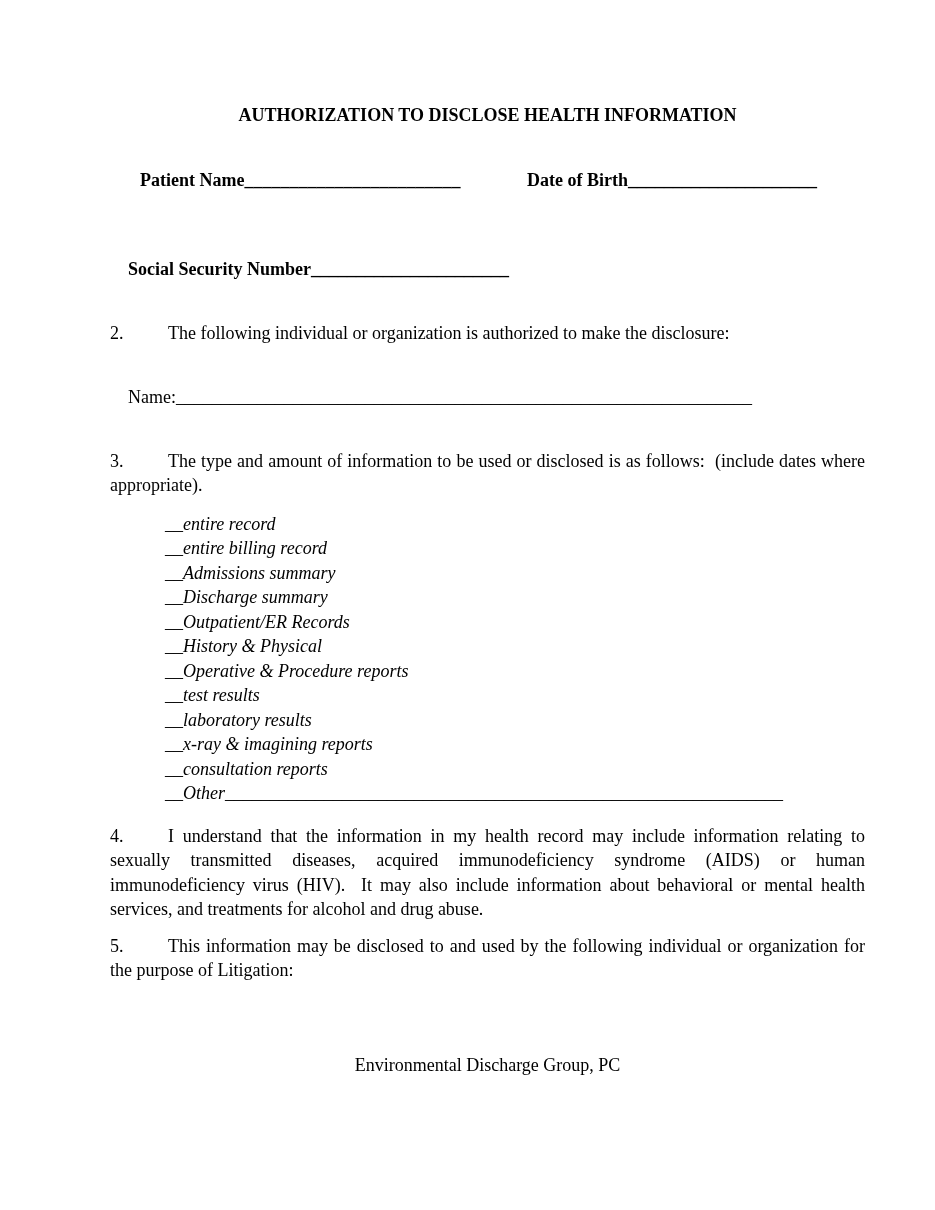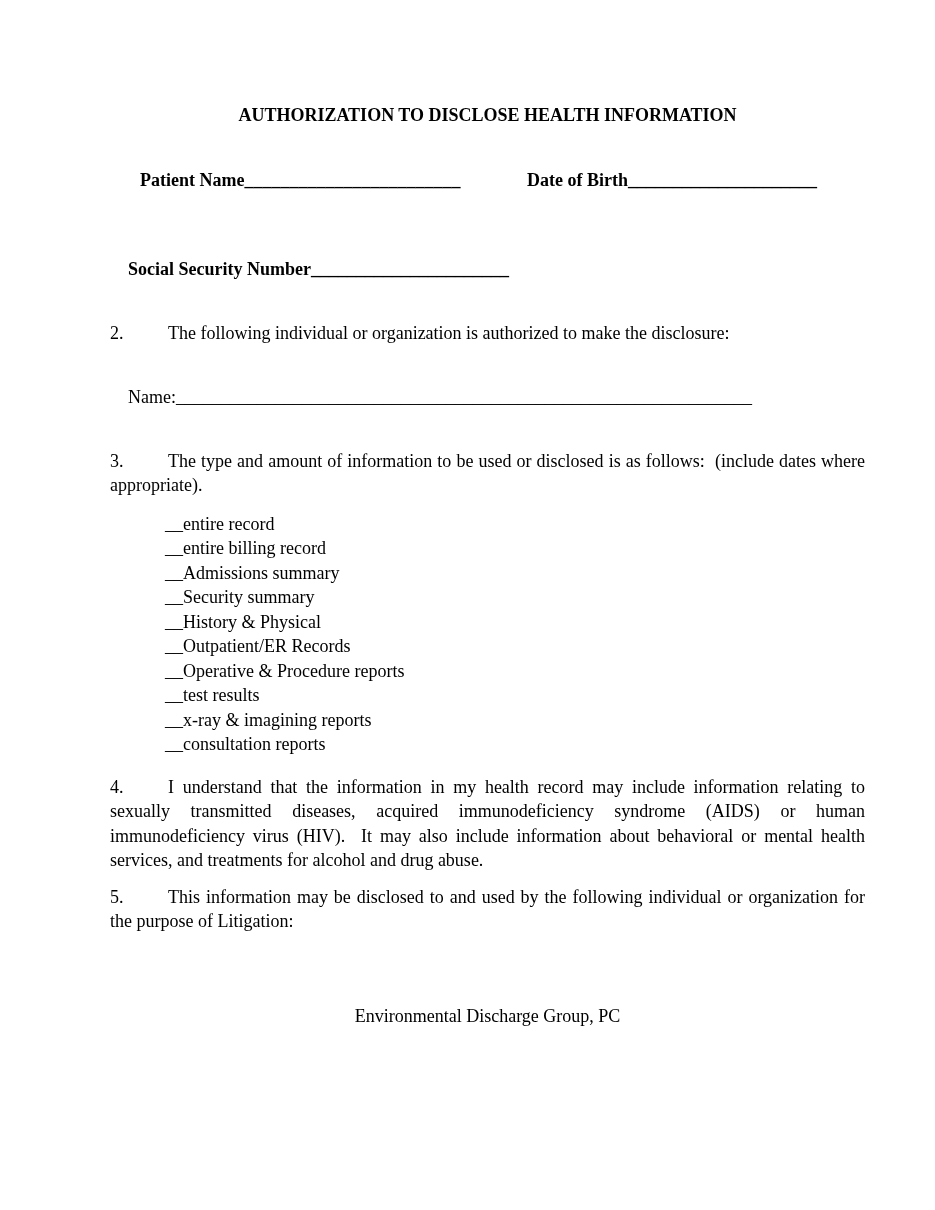--- a/index.html
+++ b/index.html
@@ -57,21 +57,21 @@
   }
   .name-row {
     margin-bottom: 15px;
     white-space: pre;
   }
   .para-3 { margin-bottom: 14px; }
   .records-list {
     padding-left: 55px;
     margin-bottom: 18px;
   }
-  .list-row { white-space: pre; }
+  .list-row { white-space: pre; font-style: italic; }
   .para-4 { margin-bottom: 12px; }
   .para-5 { margin-bottom: 21px; }
   .org-block {
     text-align: center;
     white-space: pre-wrap;
   }
   .blank { white-space: pre; }
 </style>
 </head>
 <body>
@@ -103,27 +103,29 @@
   </div>
 
   <p class="para para-3">
     <span class="num">3.</span><span class="ptext">The type and amount of information to be used or disclosed is as follows:  (include dates where appropriate).</span>
   </p>
 
   <div class="records-list">
     <div class="list-row"><span class="blank">__</span><span>entire record</span></div>
     <div class="list-row"><span class="blank">__</span><span>entire billing record</span></div>
     <div class="list-row"><span class="blank">__</span><span>Admissions summary</span></div>
-    <div class="list-row"><span class="blank">__</span><span>Security summary</span></div>
+    <div class="list-row"><span class="blank">__</span><span>Discharge summary</span></div>
+    <div class="list-row"><span class="blank">__</span><span>Outpatient/ER Records</span></div>
     <div class="list-row"><span class="blank">__</span><span>History &amp; Physical</span></div>
-    <div class="list-row"><span class="blank">__</span><span>Outpatient/ER Records</span></div>
     <div class="list-row"><span class="blank">__</span><span>Operative &amp; Procedure reports</span></div>
     <div class="list-row"><span class="blank">__</span><span>test results</span></div>
+    <div class="list-row"><span class="blank">__</span><span>laboratory results</span></div>
     <div class="list-row"><span class="blank">__</span><span>x-ray &amp; imagining reports</span></div>
     <div class="list-row"><span class="blank">__</span><span>consultation reports</span></div>
+    <div class="list-row"><span class="blank">__</span><span>Other</span><span class="blank">______________________________________________________________</span></div>
   </div>
 
   <p class="para para-4">
     <span class="num">4.</span><span class="ptext">I understand that the information in my health record may include information relating to sexually transmitted diseases, acquired immunodeficiency syndrome (AIDS) or human immunodeficiency virus (HIV).  It may also include information about behavioral or mental health services, and treatments for alcohol and drug abuse.</span>
   </p>
 
   <p class="para para-5">
     <span class="num">5.</span><span class="ptext">This information may be disclosed to and used by the following individual or organization for the purpose of Litigation:</span>
   </p>
 

